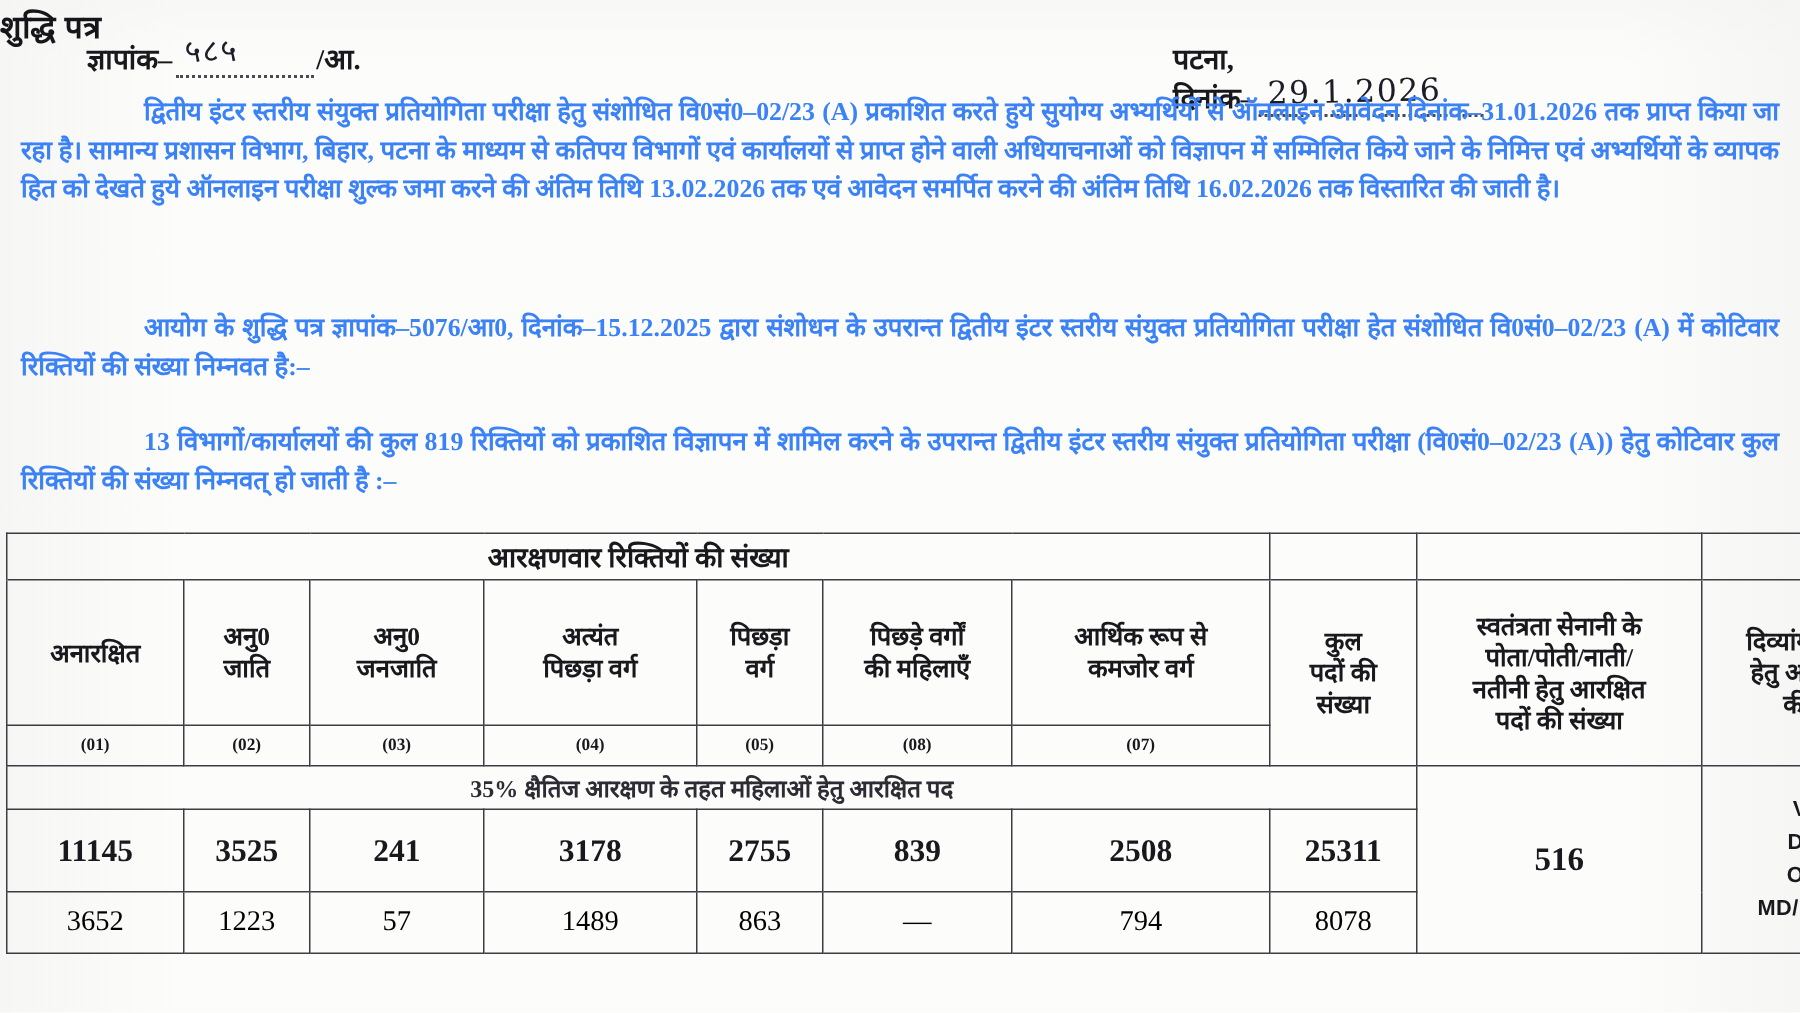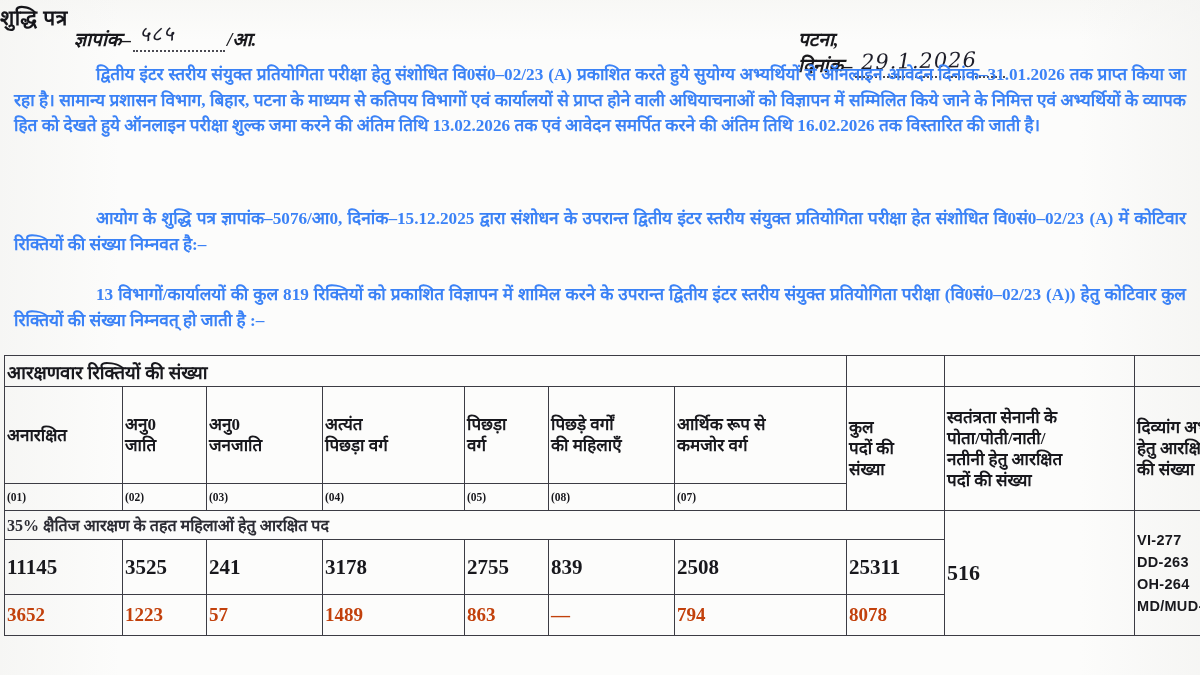--- a/index.html
+++ b/index.html
@@ -38,24 +38,23 @@
     font-family: "Liberation Serif", serif;
     font-weight: 700;
     font-size: 21px;
     letter-spacing: 0.5px;
     color: #15151a;
   }
 
   .memo-row {
     position: absolute;
     top: 26px;
-    left: 16px;
+    left: 0;
     width: 968px;
     height: 40px;
-    font-style: italic;
   }
   .memo-left {
     position: absolute;
     left: 58px;
     top: 0;
     display: flex;
     align-items: flex-end;
     font-family: "Liberation Serif", serif;
     font-weight: 700;
     font-size: 19px;
@@ -122,21 +121,21 @@
     left: 4px;
     top: 355px;
     width: 1196px;
     border-collapse: collapse;
     table-layout: fixed;
     font-family: "Liberation Serif", serif;
     color: #18181d;
   }
   .tbl td {
     border: 1px solid #3c3c44;
-    text-align: left;
+    text-align: center;
     vertical-align: middle;
     padding: 0 2px;
   }
   .hdr-band {
     font-size: 18.5px;
     font-weight: 700;
     height: 30px;
     border-bottom: none !important;
   }
   .hdr-band-empty { border-bottom: none !important; }
@@ -157,23 +156,23 @@
     height: 28px;
     color: #2c2c34;
   }
   .val-main {
     font-size: 21px;
     font-weight: 700;
     height: 54px;
   }
   .val-sub {
     font-size: 19px;
-    font-weight: 700;
+    font-weight: 400;
     height: 40px;
-    color: #c2410c;
+    color: #000000;
   }
   .val-free {
     font-size: 22px;
     font-weight: 700;
   }
   .pwd-cell {
     font-family: "Liberation Sans", sans-serif;
     font-size: 14.5px;
     font-weight: 700;
     line-height: 22px;

